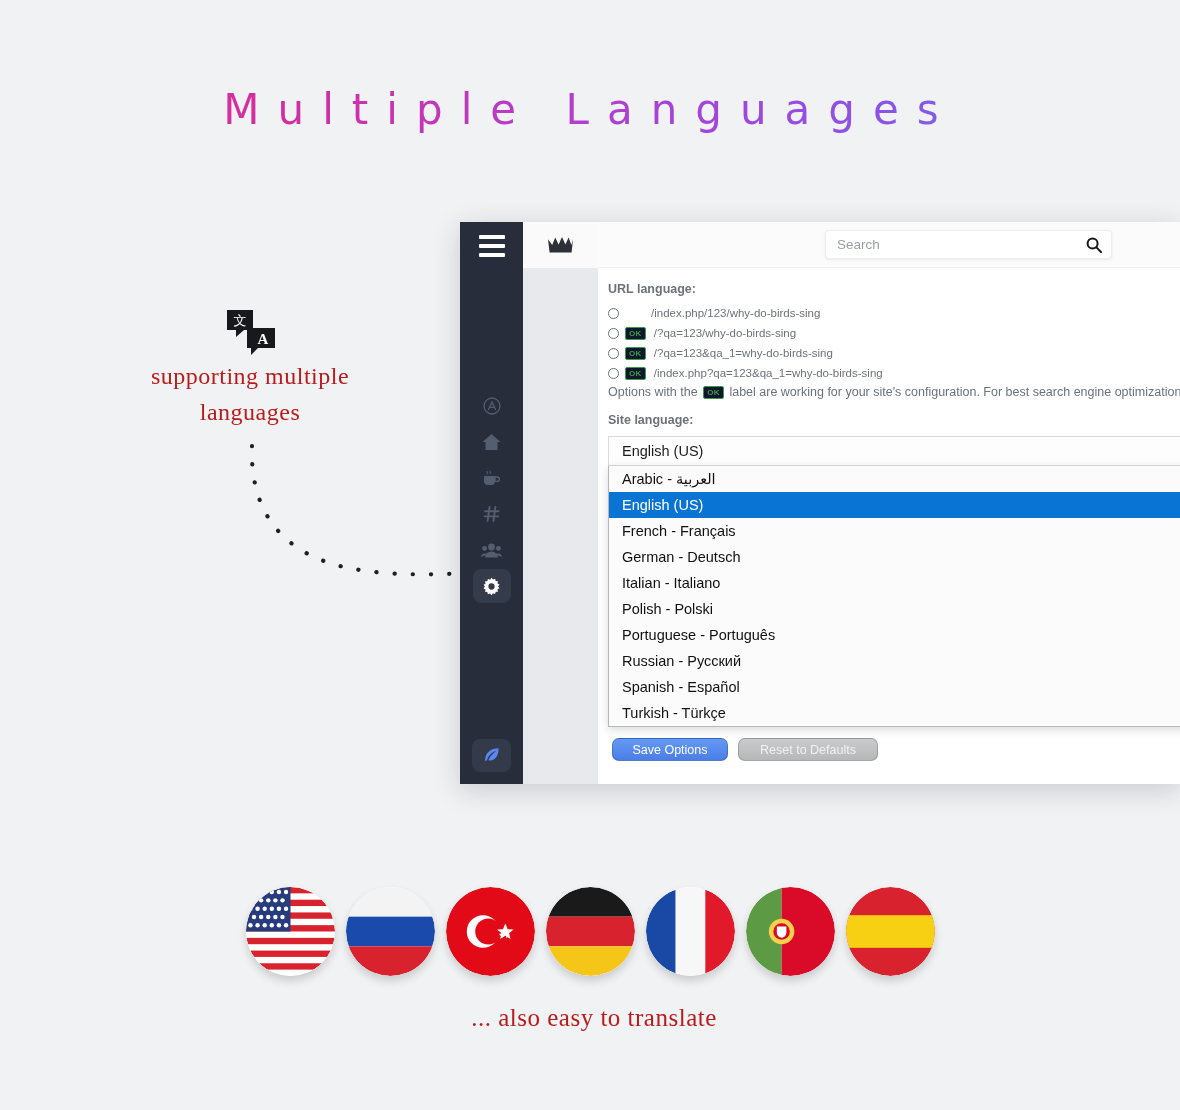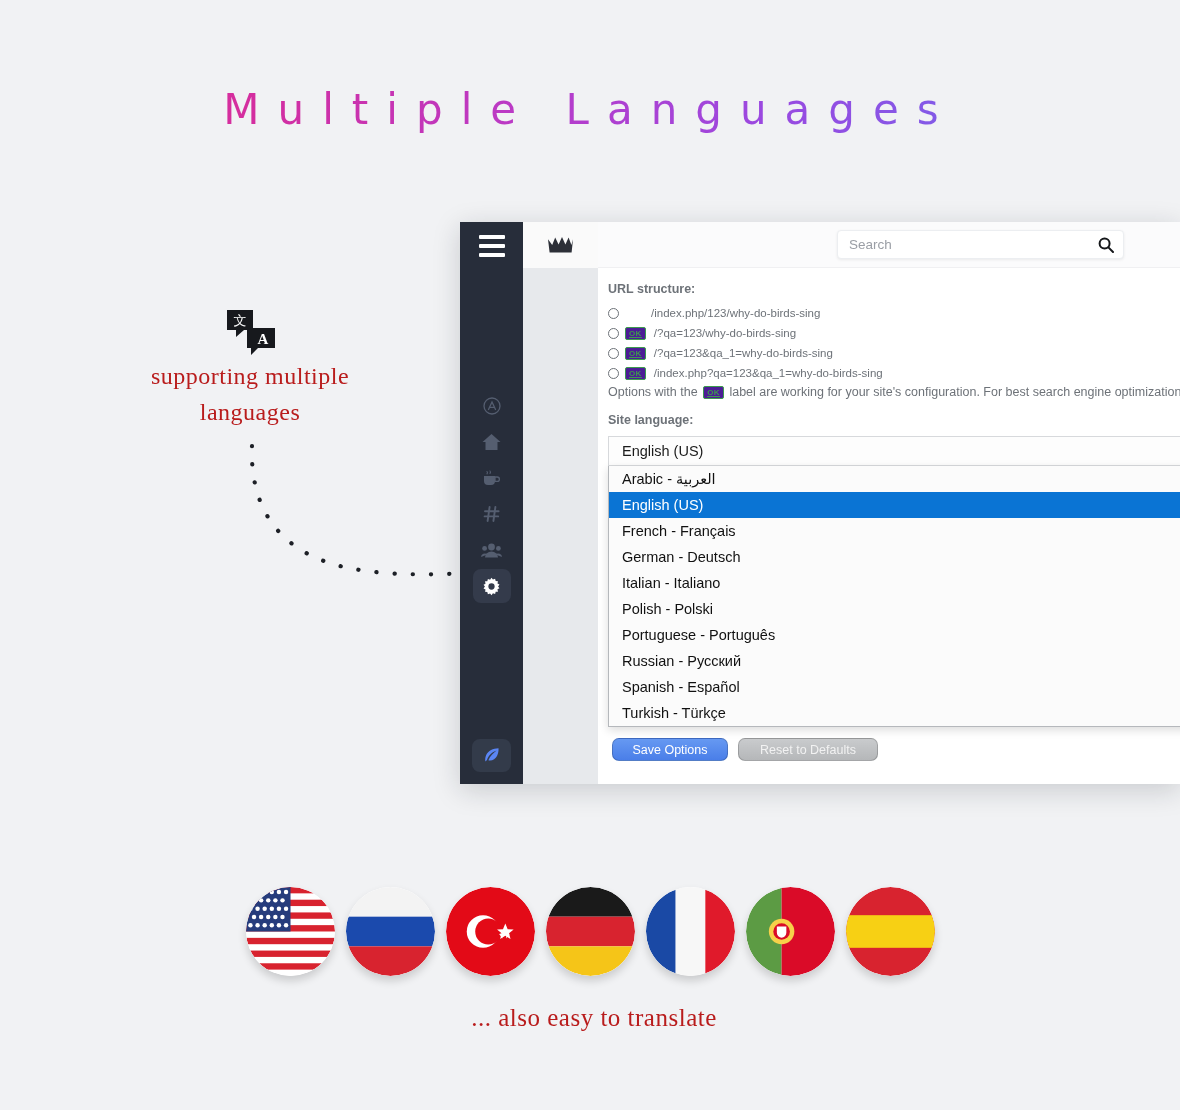--- a/index.html
+++ b/index.html
@@ -100,21 +100,21 @@
 
   
   #content-area {
     position:absolute; left:138px; top:0; right:0; bottom:0;
     background:#ffffff;
   }
   #content-header {
     height:46px; background:#fbfbfc;
     border-bottom:1px solid #f0f0f2;
     display:flex; align-items:center; justify-content:flex-end;
-    padding-right:12px;
+    padding-right:24px;
   }
   #search-box {
     width:287px; height:29px;
     background:#ffffff; border:1px solid #eceef1; border-radius:4px;
     box-shadow:0 1px 3px rgba(0,0,0,.07);
     display:flex; align-items:center; padding:0 9px;
     margin-right:44px;
   }
   #search-input {
     border:none; outline:none; flex:1;
@@ -141,21 +141,21 @@
   }
   .radio-dot.checked::after {
     content:""; position:absolute; left:2px; top:2px;
     width:5px; height:5px; border-radius:50%; background:#444;
   }
   .ok-badge {
     display:inline-block; margin-left:6px;
     border:1px solid #3c9a4e; color:#3c9a4e;
     font-size:8px; font-weight:bold; line-height:9px;
     padding:1px 3px; border-radius:2px;
-    background:#4c1d95; letter-spacing:.4px;text-decoration:underline;
+    background:#0f172a; letter-spacing:.4px;
   }
   .radio-text {
     font-size:11.5px; color:#6d7278; margin-left:8px; white-space:nowrap;
   }
   .radio-text.indented { margin-left:32px; }
   #seo-note {
     font-size:12.5px; color:#6d7278; white-space:nowrap;
     margin-top:3px; margin-bottom:13px;
   }
   #seo-note .ok-badge { margin-left:2px; margin-right:2px; position:relative; top:-1px; }
@@ -313,21 +313,21 @@
       <div id="search-box">
         <input id="search-input" type="text" placeholder="Search" style="">
         <svg width="16" height="16" viewBox="0 0 16 16" fill="none" stroke="#15171a" stroke-width="2">
           <circle cx="6.6" cy="6.6" r="5"></circle>
           <path d="M10.4 10.4 L15 15" stroke-linecap="round"></path>
         </svg>
       </div>
     </div>
 
     <div id="settings-form">
-      <div class="field-label">URL structure:</div>
+      <div class="field-label">URL language:</div>
 
       <div id="url-options">
           <div class="radio-row">
             <span class="radio-dot"></span>
             <span class="radio-text indented">/index.php/123/why-do-birds-sing</span>
           </div>
           <div class="radio-row">
             <span class="radio-dot"></span>
             <span class="ok-badge">OK</span>
             <span class="radio-text">/?qa=123/why-do-birds-sing</span>

